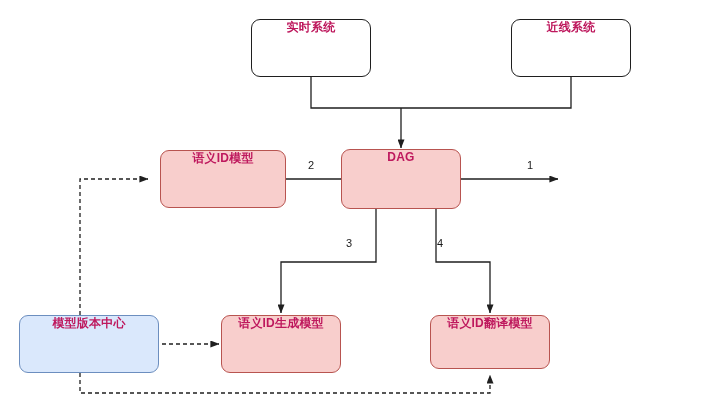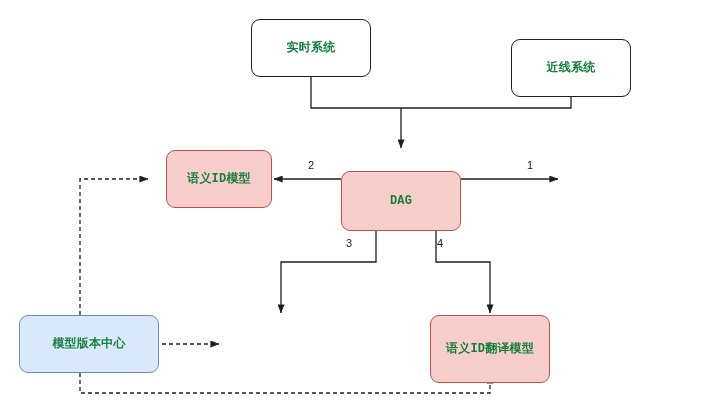--- a/index.html
+++ b/index.html
@@ -24,29 +24,28 @@
     top: 0;
     left: 0;
     width: 701px;
     height: 419px;
   }
   .node-box {
     position: absolute;
     box-sizing: border-box;
     border-radius: 9px;
     display: flex;
-    align-items: center;
+    align-items: flex-start;
     justify-content: center;
     text-align: center;
     font-size: 12px;
     font-weight: bold;
-    color: #15803d;
+    color: #be185d;
     line-height: 1.2;
     letter-spacing: 0.2px;
-    font-family: Liberation Mono, monospace;
   }
   .node-white {
     background: #ffffff;
     border: 1.3px solid #1f1f1f;
   }
   .node-pink {
     background: #f8cecc;
     border: 1.3px solid #b85450;
   }
   .node-blue {
@@ -99,39 +98,42 @@
 
     <path d="M141,344 L219,344" fill="none" stroke="#1f1f1f" stroke-width="1.3" stroke-dasharray="4,3" marker-end="url(#arrowhead-dash)"></path>
 
     <path d="M80,373 L80,393 L490,393 L490,375" fill="none" stroke="#1f1f1f" stroke-width="1.3" stroke-dasharray="4,3" marker-end="url(#arrowhead-dash)"></path>
   </svg>
 
   <div class="node-box node-white" style="left:251px; top:19px; width:120px; height:58px;">
     <span class="node-label">实时系统</span>
   </div>
 
-  <div class="node-box node-white" style="left:511px; top:19px; width:120px; height:58px;margin-top:20px;">
+  <div class="node-box node-white" style="left:511px; top:19px; width:120px; height:58px;">
     <span class="node-label">近线系统</span>
   </div>
 
-  <div class="node-box node-pink" style="left:166px; top:150px; width:106px; height:58px;">
+  <div class="node-box node-pink" style="left:160px; top:150px; width:126px; height:58px;">
     <span class="node-label">语义ID模型</span>
   </div>
 
-  <div class="node-box node-pink" style="left:341px; top:149px; width:120px; height:60px;margin-top:22px;">
+  <div class="node-box node-pink" style="left:341px; top:149px; width:120px; height:60px;">
     <span class="node-label">DAG</span>
   </div>
 
 
   <div class="node-box node-blue" style="left:19px; top:315px; width:140px; height:58px;">
     <span class="node-label">模型版本中心</span>
   </div>
 
+  <div class="node-box node-pink" style="left:221px; top:315px; width:120px; height:58px;">
+    <span class="node-label">语义ID生成模型</span>
+  </div>
 
-  <div class="node-box node-pink" style="left:430px; top:315px; width:120px; height:68px;">
+  <div class="node-box node-pink" style="left:430px; top:315px; width:120px; height:54px;">
     <span class="node-label">语义ID翻译模型</span>
   </div>
 
   <div class="edge-label" style="left:527px; top:159px;">1</div>
 
   <div class="edge-label" style="left:308px; top:159px;">2</div>
 
   <div class="edge-label" style="left:346px; top:237px;">3</div>
 
   <div class="edge-label" style="left:437px; top:237px;">4</div>

